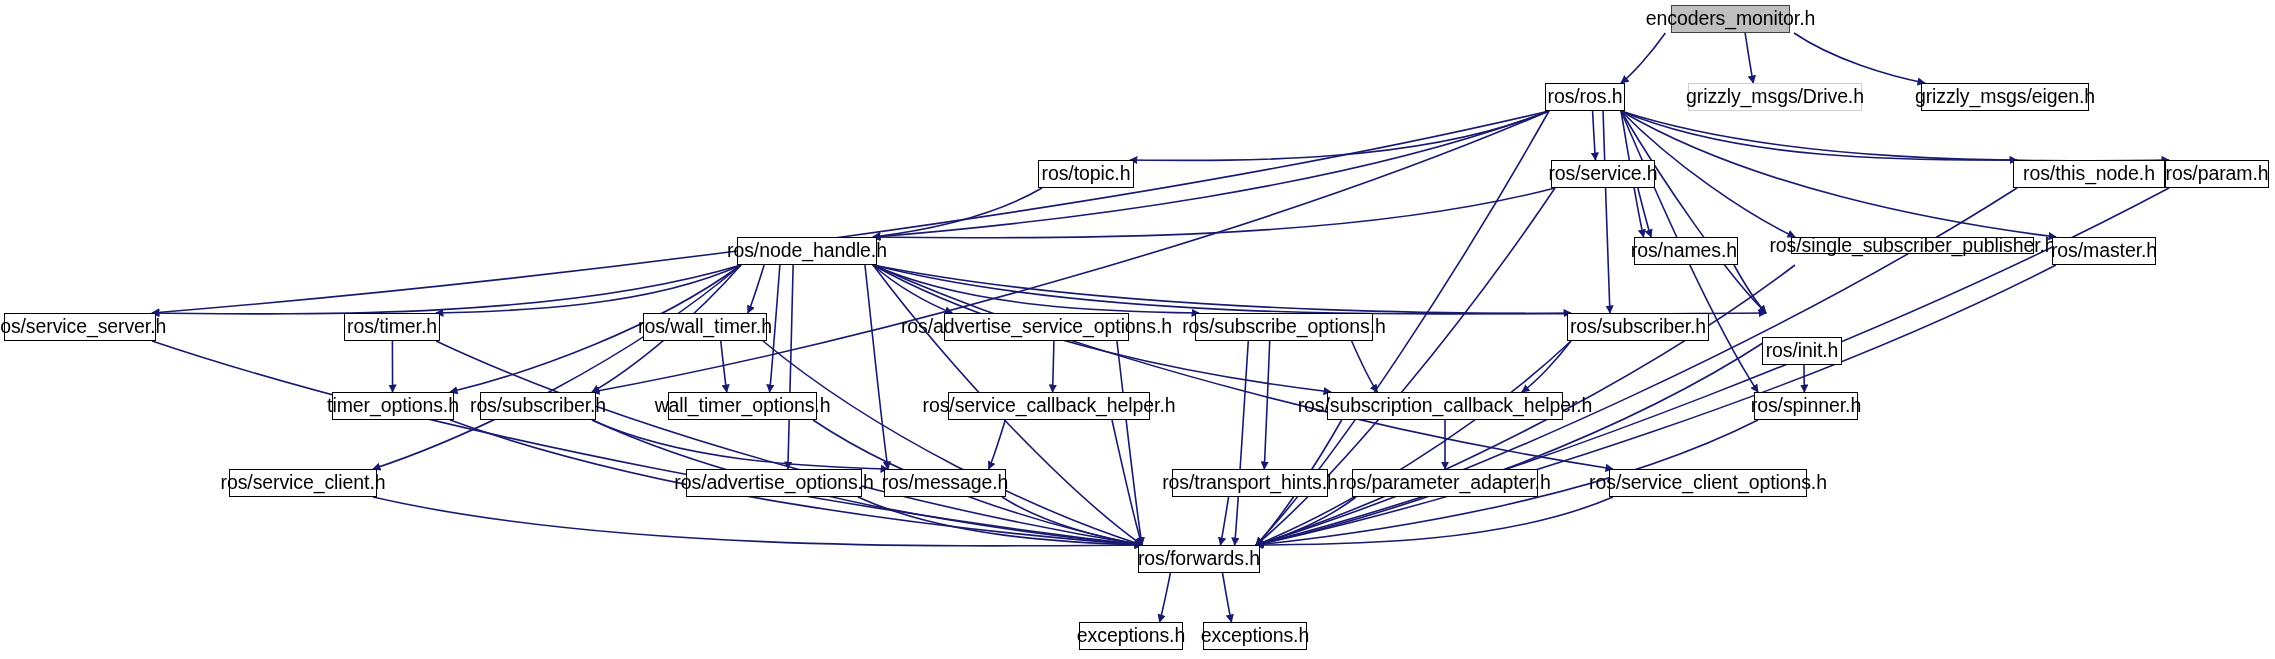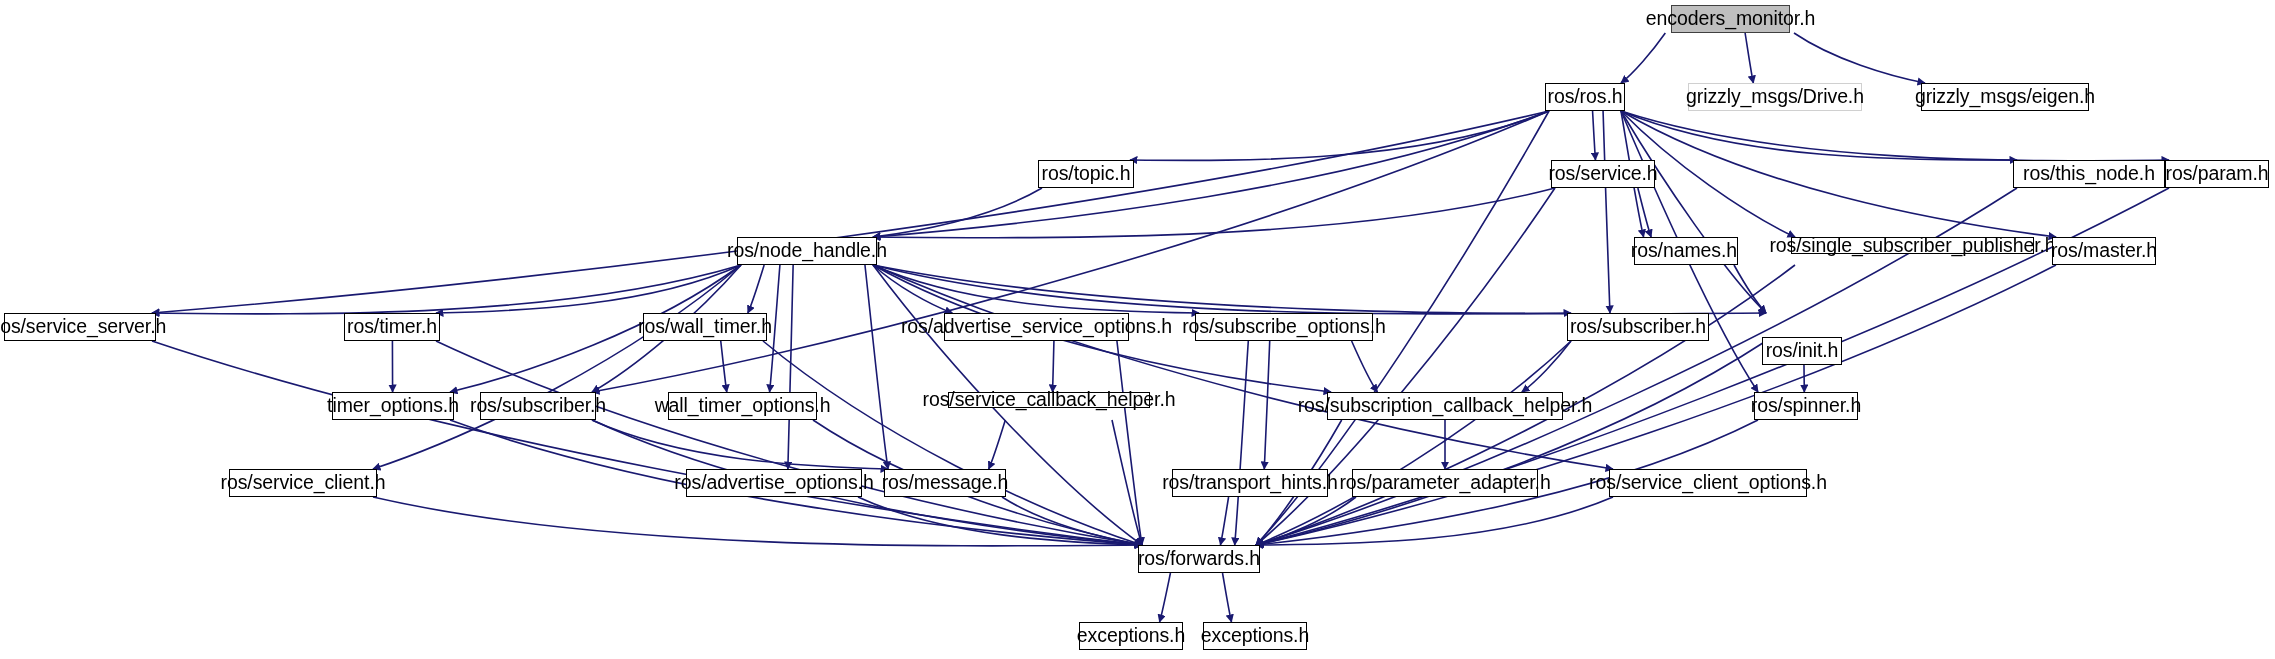--- a/index.html
+++ b/index.html
@@ -187,21 +187,21 @@
       </div>
       <div class="node" style="left: 332px; top: 392px; width: 122px; height: 28px;">
         <span class="lbl">timer_options.h</span>
       </div>
       <div class="node" style="left: 480px; top: 392px; width: 116px; height: 28px;">
         <span class="lbl">ros/subscriber.h</span>
       </div>
       <div class="node" style="left: 668px; top: 392px; width: 149px; height: 28px;">
         <span class="lbl">wall_timer_options.h</span>
       </div>
-      <div class="node" style="left: 948px; top: 392px; width: 202px; height: 16px;">
+      <div class="node" style="left: 948px; top: 392px; width: 202px; height: 28px;">
         <span class="lbl">ros/service_callback_helper.h</span>
       </div>
       <div class="node" style="left: 1327px; top: 392px; width: 236px; height: 28px;">
         <span class="lbl">ros/subscription_callback_helper.h</span>
       </div>
       <div class="node" style="left: 1754px; top: 392px; width: 104px; height: 28px;">
         <span class="lbl">ros/spinner.h</span>
       </div>
       <div class="node" style="left: 229px; top: 469px; width: 148px; height: 28px;">
         <span class="lbl">ros/service_client.h</span>

